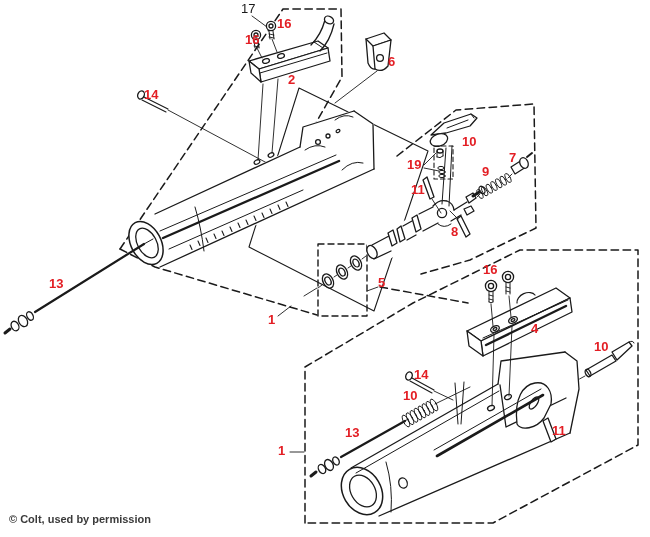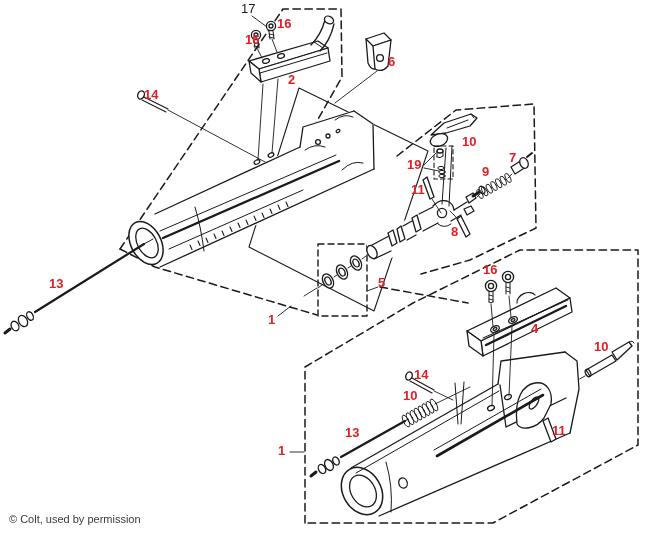--- a/index.html
+++ b/index.html
@@ -9,21 +9,21 @@
   }
   #art{position:absolute;left:0;top:0;}
   .plabel{
     position:absolute;
     font-family:"Liberation Sans",sans-serif;
     font-size:13px;font-weight:700;line-height:1;
     letter-spacing:0px;white-space:nowrap;
   }
   .copyright{
     position:absolute;left:9px;top:513px;
-    font-size:11px;font-weight:400;color:#3a3a3a;
+    font-size:11px;font-weight:700;color:#3a3a3a;
   }
   svg path, svg line, svg ellipse, svg circle, svg rect, svg polyline, svg polygon{
     vector-effect:non-scaling-stroke;
   }
 </style>
 </head>
 <body>
 
 <svg id="art" width="650" height="537" viewBox="0 0 650 537" fill="none" stroke="#1a1a1a" stroke-width="1.3" stroke-linecap="round" stroke-linejoin="round">
 

